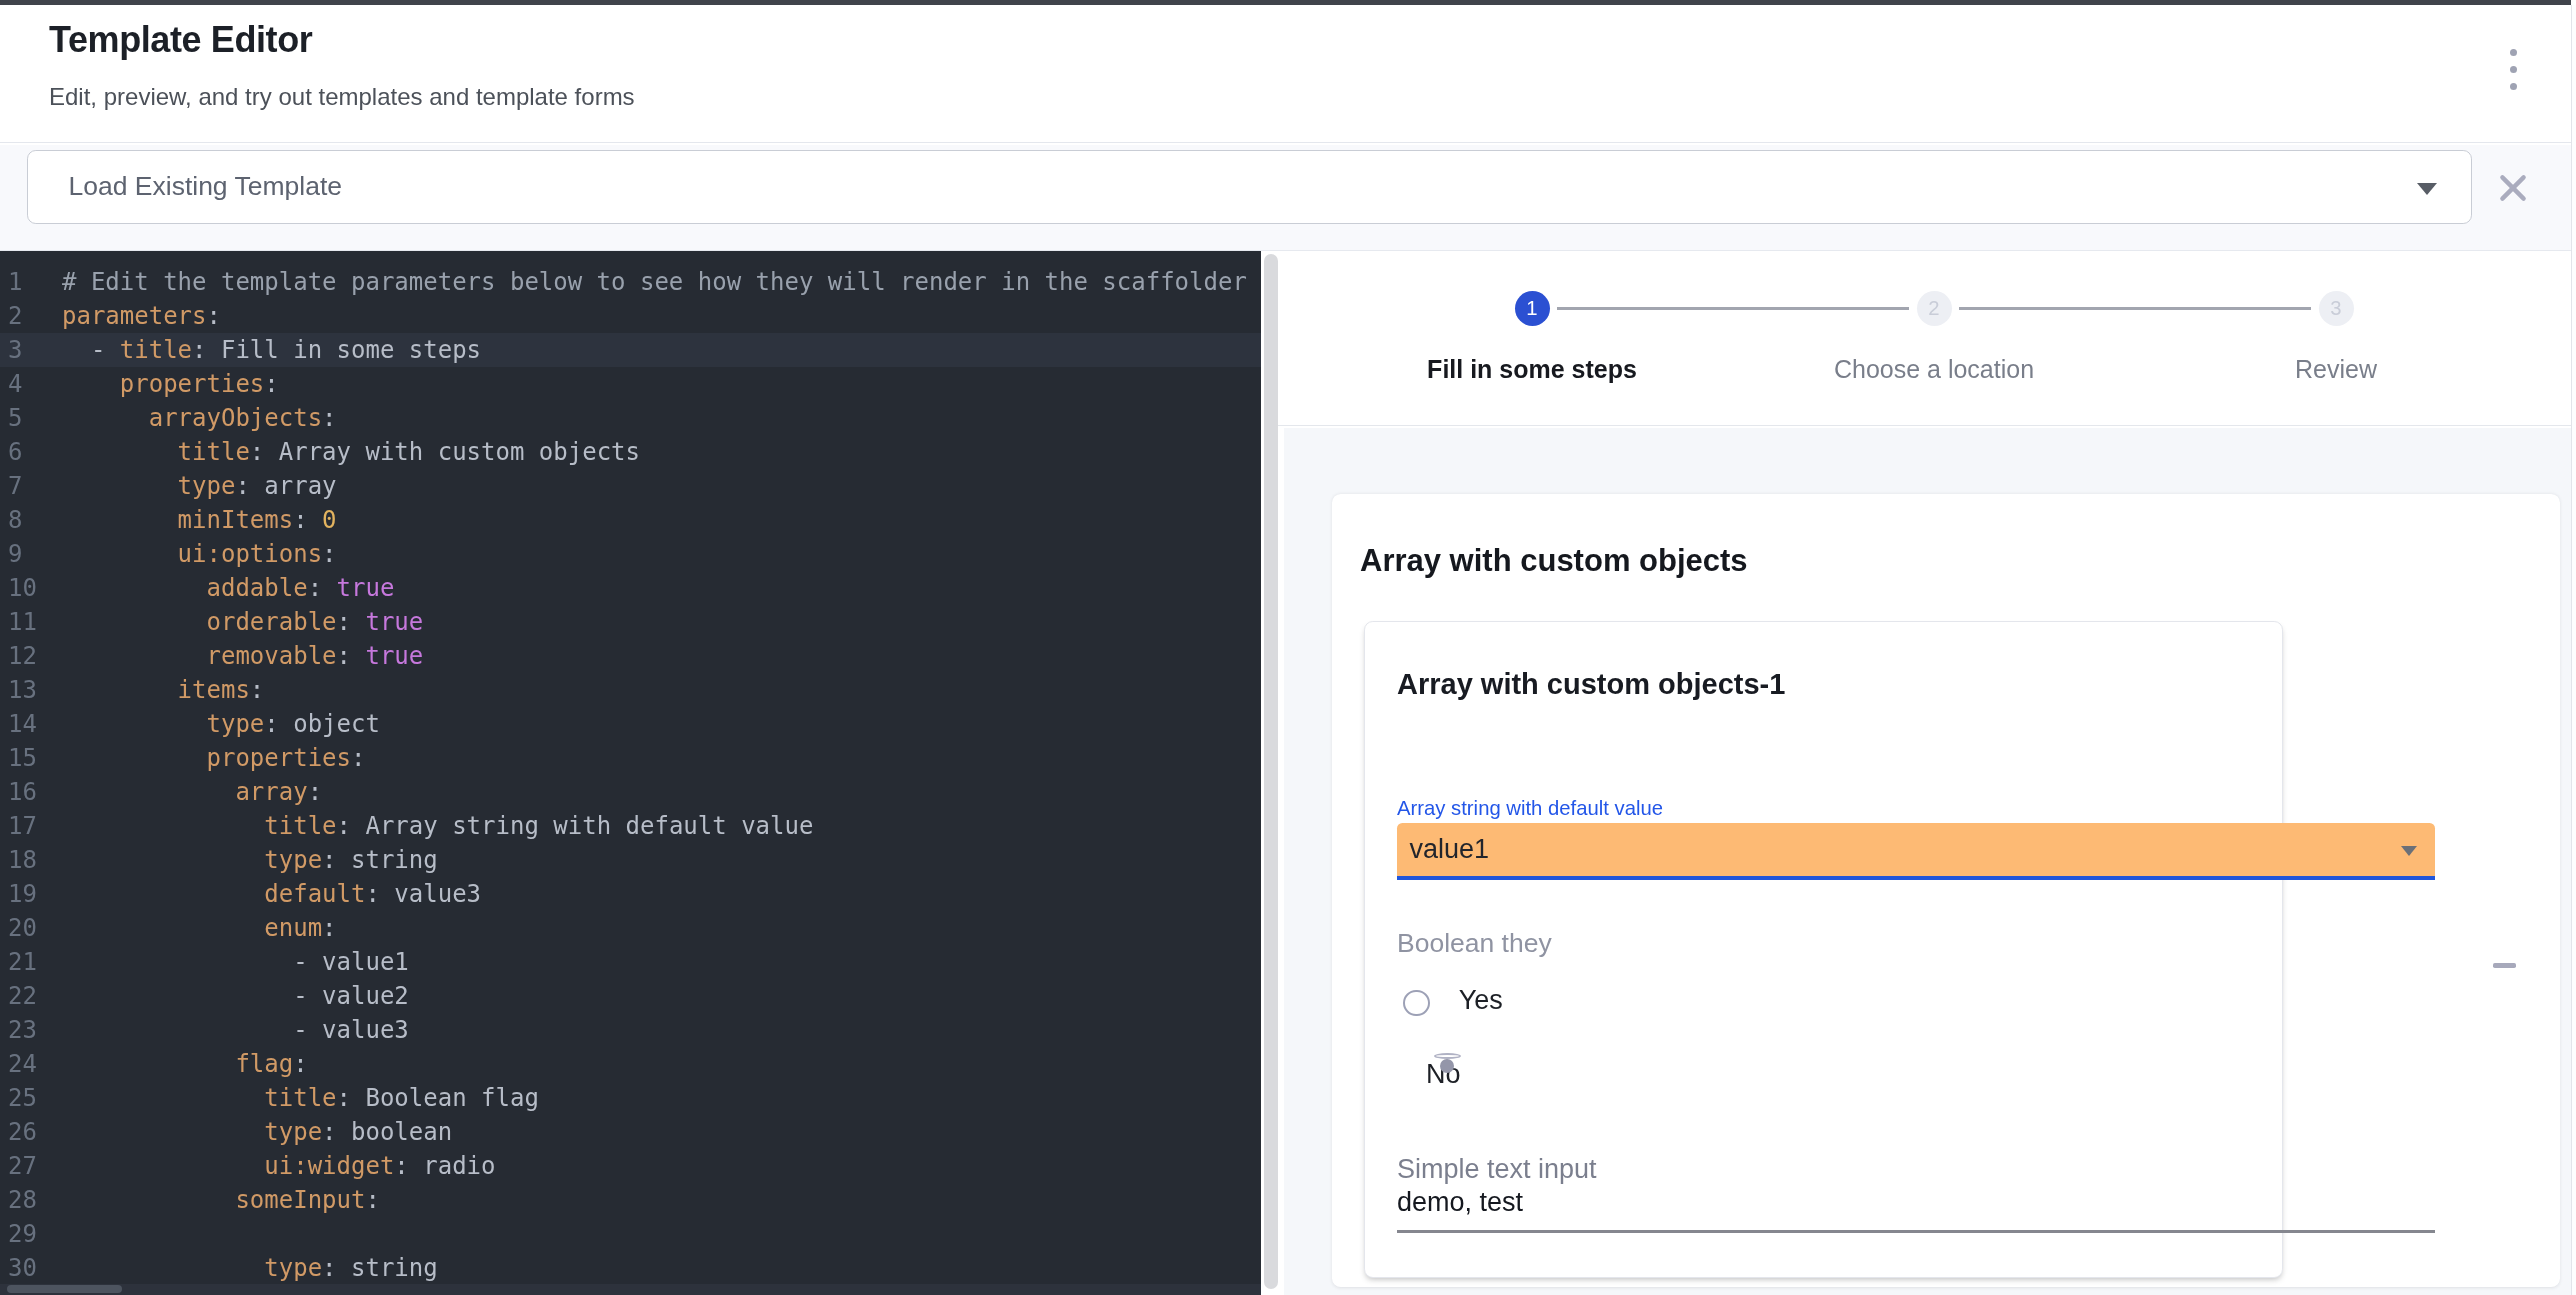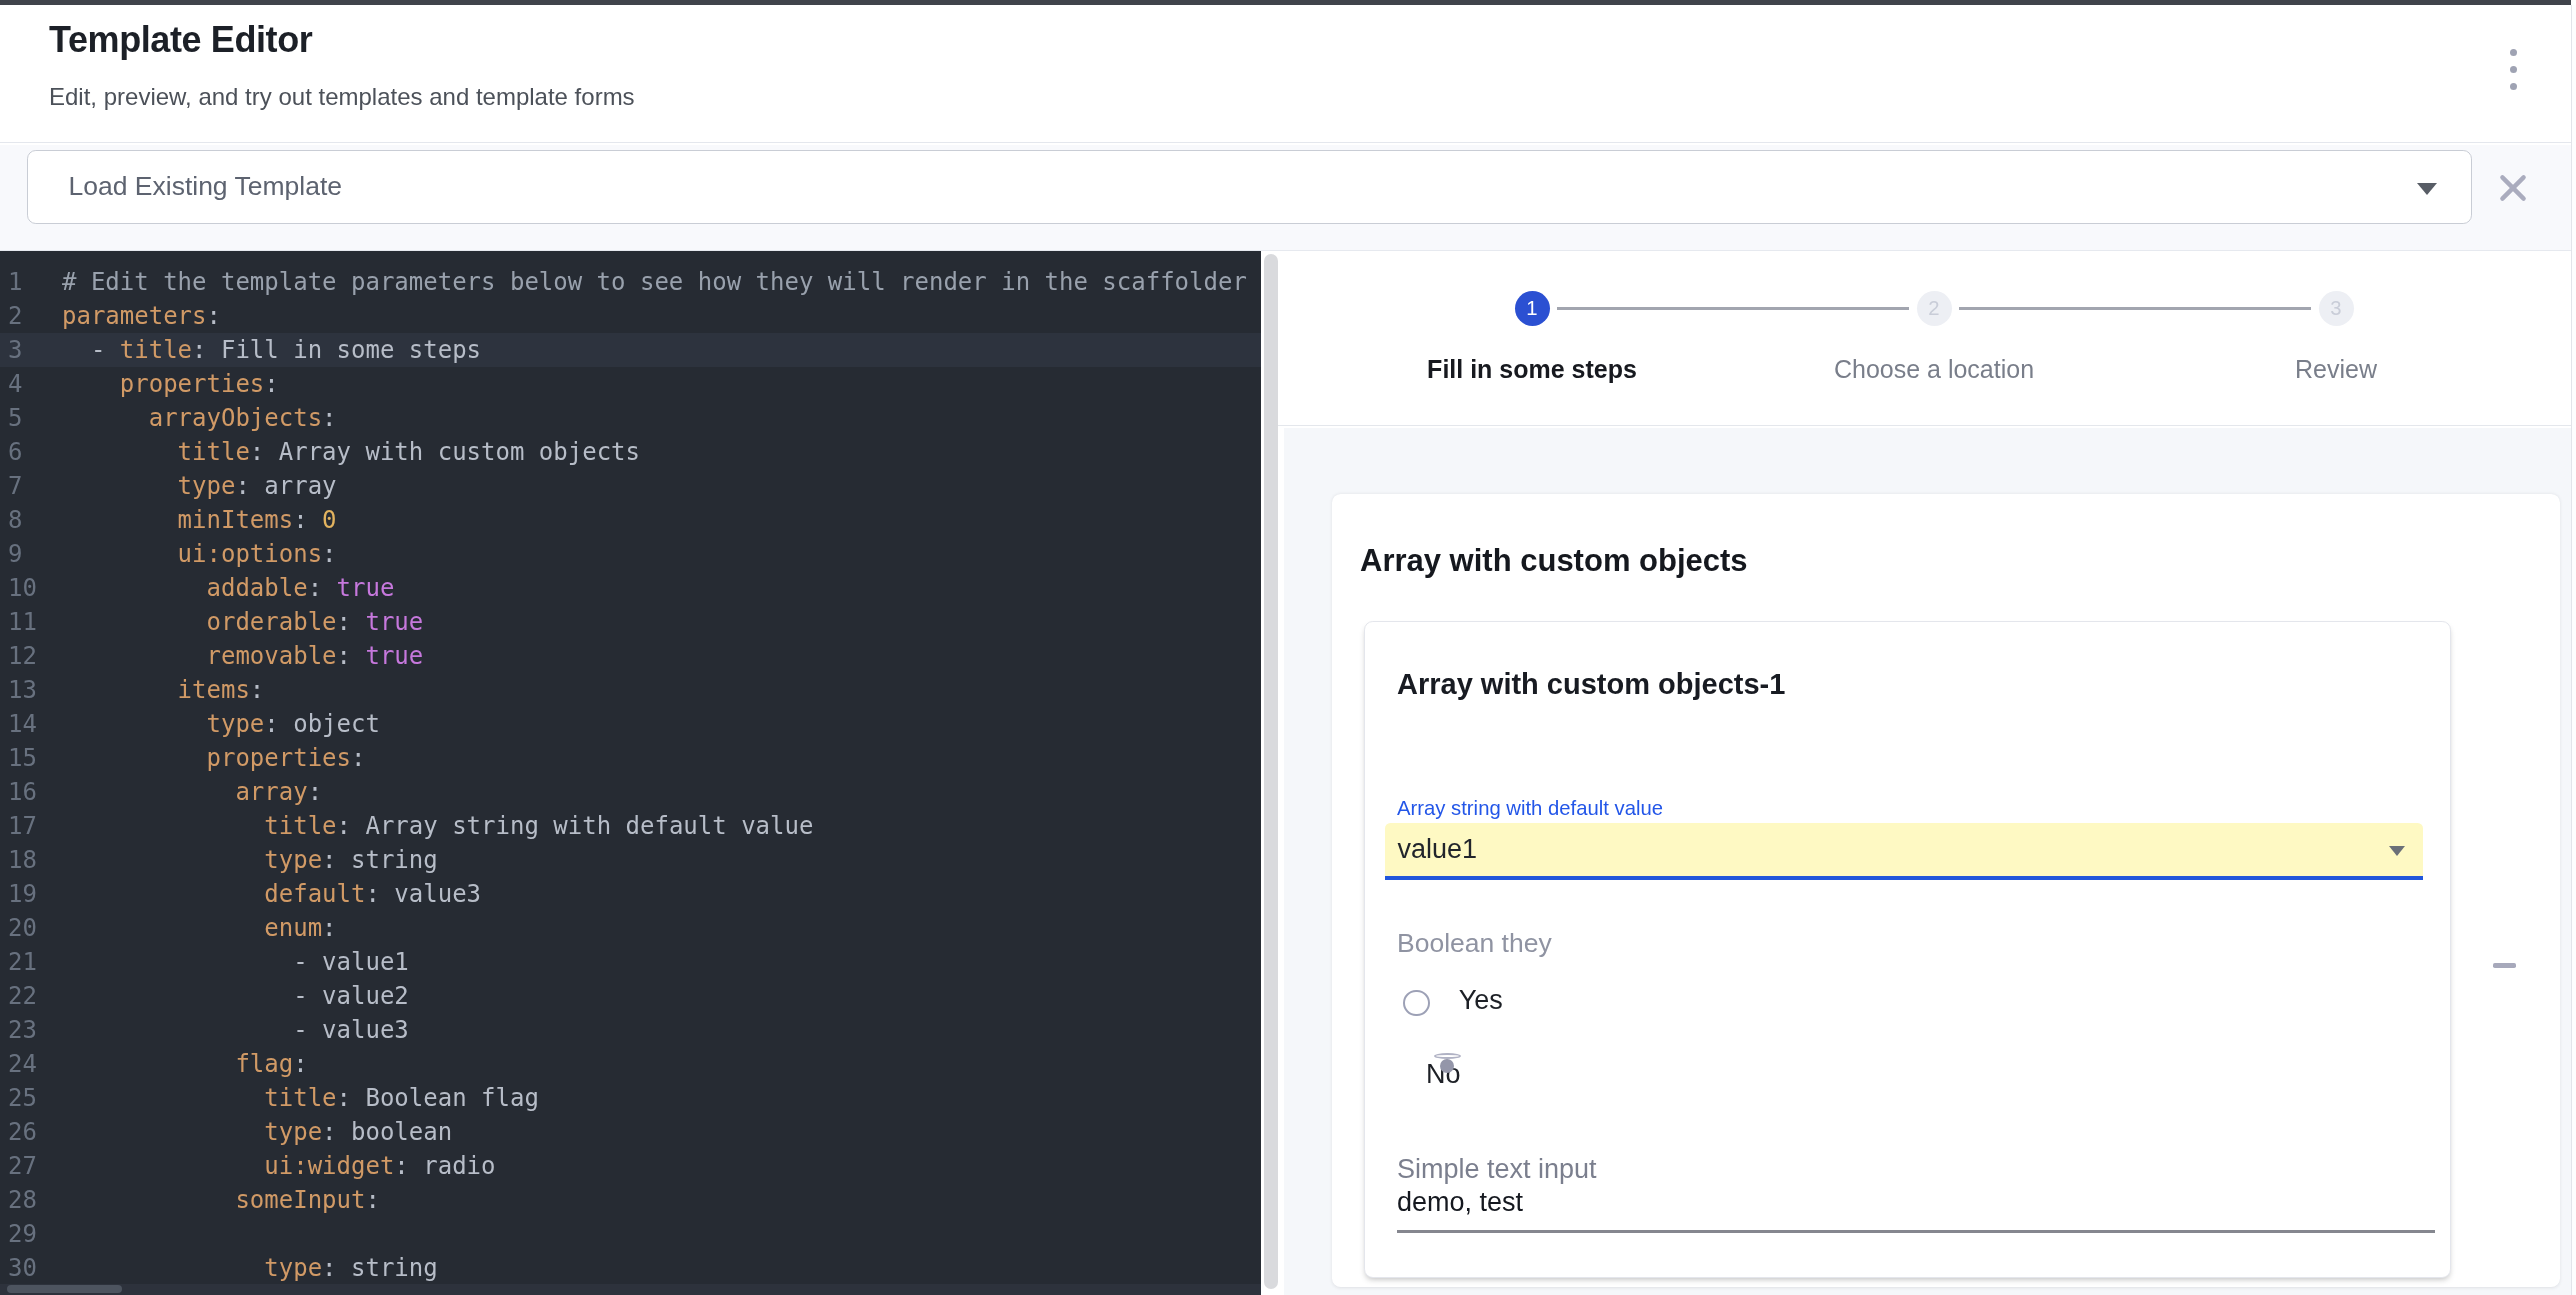--- a/index.html
+++ b/index.html
@@ -48,25 +48,25 @@
   .step-label { margin-top:29px; font-size:25px; }
   .step.active .step-label { color:#17191f; font-weight:600; }
   .step.inactive .step-label { color:#797e8a; font-weight:400; }
   .connector { position:absolute; top:56px; height:2.7px; background:#a2a5af; }
 
   .content-bg { position:absolute; left:1284px; top:428px; width:1292px; height:868px; background:#f5f7fa; }
 
   .form-panel { position:absolute; left:1313px; top:494px; width:1228px; height:793px; background:#fff; border-radius:8.8px; box-shadow:0 0.9px 3.5px rgba(27,31,40,0.10);margin-left:19px; }
   .form-section-title { position:absolute; left:28px; top:49px; font-size:31px; font-weight:bold; color:#15181e; }
 
-  .array-item-card { position:absolute; left:32px; top:127px; width:1087px; height:657px; background:#fff; border:0.9px solid #e4e6ec; border-radius:8.8px; box-shadow:0 3.5px 6.2px -2.7px rgba(0,0,0,0.28); }
+  .array-item-card { position:absolute; left:32px; top:127px; width:919px; height:657px; background:#fff; border:0.9px solid #e4e6ec; border-radius:8.8px; box-shadow:0 3.5px 6.2px -2.7px rgba(0,0,0,0.28); }
   .array-item-title { position:absolute; left:32px; top:46px; font-size:29px; font-weight:bold; color:#181b22; }
 
   .field-label-blue { position:absolute; left:32px; top:175px; font-size:20.3px; color:#2356e8; }
-  .select-filled { position:absolute; left:20px; top:201px; width:1038px; height:57px; background:#fef9c3; border-radius:5.3px 5.3px 0 0; cursor:pointer; }
+  .select-filled { position:absolute; left:32px; top:201px; width:1038px; height:57px; background:#fdba74; border-radius:5.3px 5.3px 0 0; cursor:pointer; }
   .select-value { position:absolute; left:12.4px; top:0; height:52px; line-height:52px; font-size:27px; color:#22252c; }
   .select-caret { position:absolute; right:17.7px; top:23px; width:0; height:0; border-left:8.8px solid transparent; border-right:8.8px solid transparent; border-top:10.6px solid #6b7078; }
   .select-underline { position:absolute; left:0; bottom:0; width:100%; height:4.4px; background:#2156db; }
 
   .radio-group-label { position:absolute; left:32px; top:306px; font-size:26.5px; color:#8f93a2; }
   .radio-row { position:absolute; left:32px; height:37px; display:flex; align-items:flex-end; cursor:pointer; }
   .radio-row.yes { top:357px; }
   .radio-row.no  { top:431px;flex-direction:column; }
   .radio-icon { width:26.5px; height:26.5px; margin-left:6.2px; border-radius:50%; position:relative; }
   .radio-row.unchecked .radio-icon { border:2.7px solid #9da1b6; }

